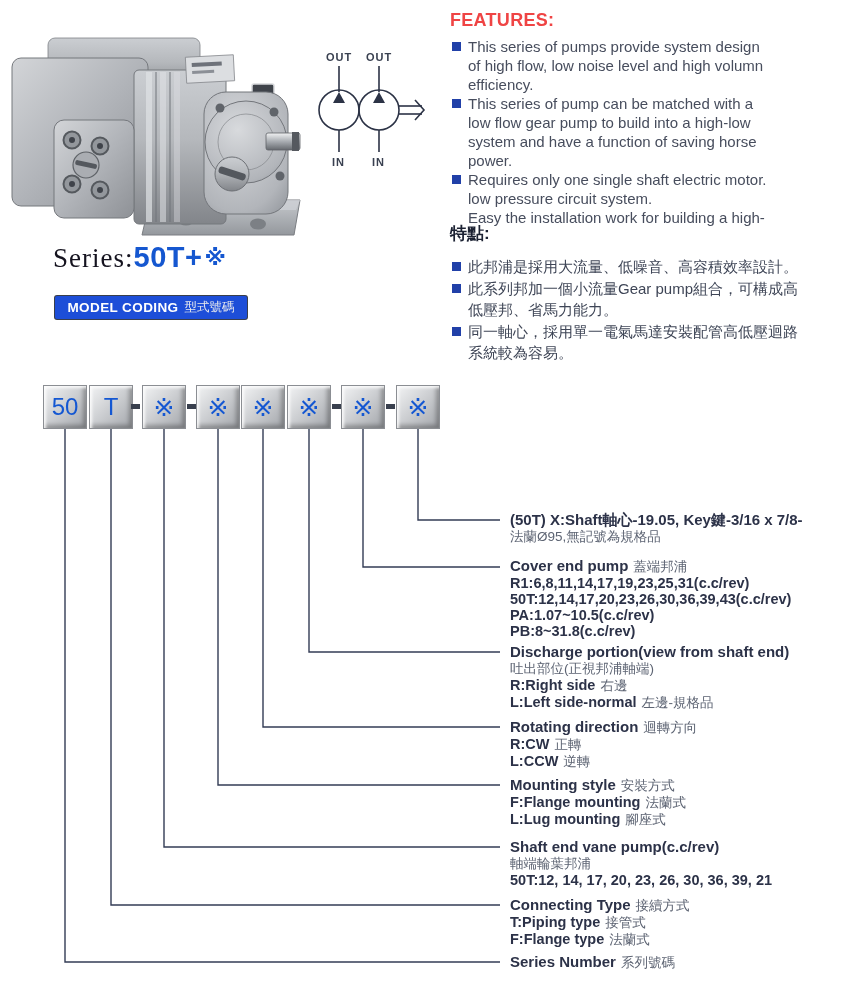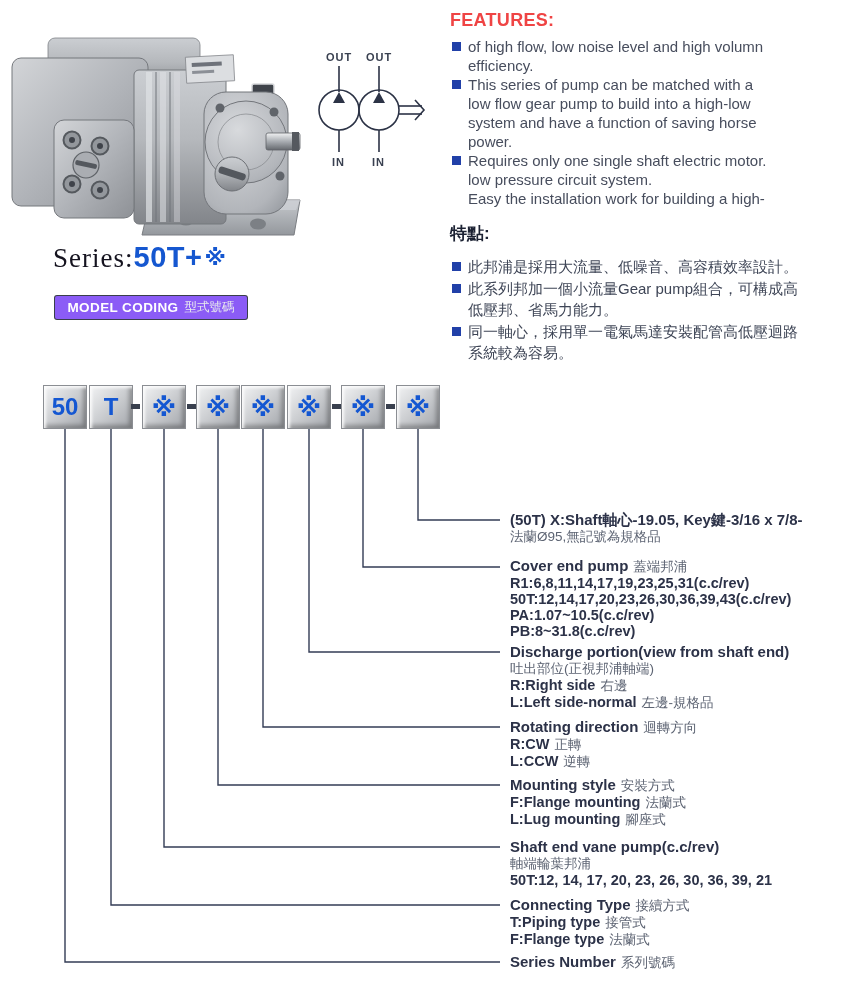--- a/index.html
+++ b/index.html
@@ -20,33 +20,33 @@
   .zh{left:450px;top:222px;width:400px;}
   .zh .bl{font-size:15px;line-height:21.5px;color:#3e4556;}
   .zh .sq{margin-top:6px;}
   .zh-title{font-size:17px;font-weight:bold;color:#1c2233;margin-bottom:11px;}
 
   
   .series{left:53px;top:241px;white-space:nowrap;}
   .series .pre{font-family:"Liberation Serif","DejaVu Serif",serif;font-size:27px;color:#15131f;letter-spacing:1px;}
   .series .code{font-size:29px;font-weight:bold;color:#1557d0;letter-spacing:.5px;}
   .series .mark{font-size:22px;font-weight:bold;color:#1557d0;vertical-align:2px;margin-left:2px;}
-  .mc-bar{left:55px;top:296px;width:192px;height:23px;background:#8b5cf6;border-radius:2px;
+  .mc-bar{left:55px;top:296px;width:192px;height:23px;background:#1d4ed8;border-radius:2px;
     display:flex;align-items:center;justify-content:center;box-shadow:0 0 0 1px #3a3f4a;}
   .mc-en{color:#ffffff;font-size:13.5px;font-weight:bold;letter-spacing:.4px;}
   .mc-zh{color:#e9eaee;font-size:12.5px;margin-left:6px;}
 
   
   .code-box{
     position:absolute;top:385px;width:44px;height:44px;box-sizing:border-box;
     background:linear-gradient(135deg,#f2f3f4 0%,#cfd1d4 45%,#a3a6ab 100%);
     border:1px solid #8b8e93;
     box-shadow:inset 2px 2px 3px rgba(255,255,255,.85), inset -3px -3px 4px rgba(0,0,0,.28);
     display:flex;align-items:center;justify-content:center;
-    color:#1457d2;font-weight:bold;font-size:24px;
+    color:#1457d2;font-weight:normal;font-size:24px;
   }
   .code-box.mark{font-size:25px;}
   .dash{position:absolute;top:404px;width:9px;height:5px;background:#39404e;}
 
   
   .wires{left:0;top:0;pointer-events:none;}
 
   
   .ann{position:absolute;left:510px;width:345px;color:#2c3248;}
   .ann .ln{line-height:16px;font-size:14.5px;white-space:nowrap;}
@@ -154,20 +154,21 @@
   <text x="68" y="13" font-size="11" font-weight="bold" fill="#394050" letter-spacing="1">OUT</text>
   <text x="34" y="118" font-size="11" font-weight="bold" fill="#394050" letter-spacing="1">IN</text>
   <text x="74" y="118" font-size="11" font-weight="bold" fill="#394050" letter-spacing="1">IN</text>
 </svg>
 
 <div class="abs feat">
   <div class="feat-title">FEATURES:</div>
   <div class="bullet-item">
     <span class="sq"></span>
     <div class="bl">
+      <div>This series of pumps provide system design</div>
       <div>of high flow, low noise level and high volumn</div>
       <div>efficiency.</div>
     </div>
   </div>
   <div class="bullet-item">
     <span class="sq"></span>
     <div class="bl">
       <div>This series of pump can be matched with a</div>
       <div>low flow gear pump to build into a high-low</div>
       <div>system and have a function of saving horse</div>

